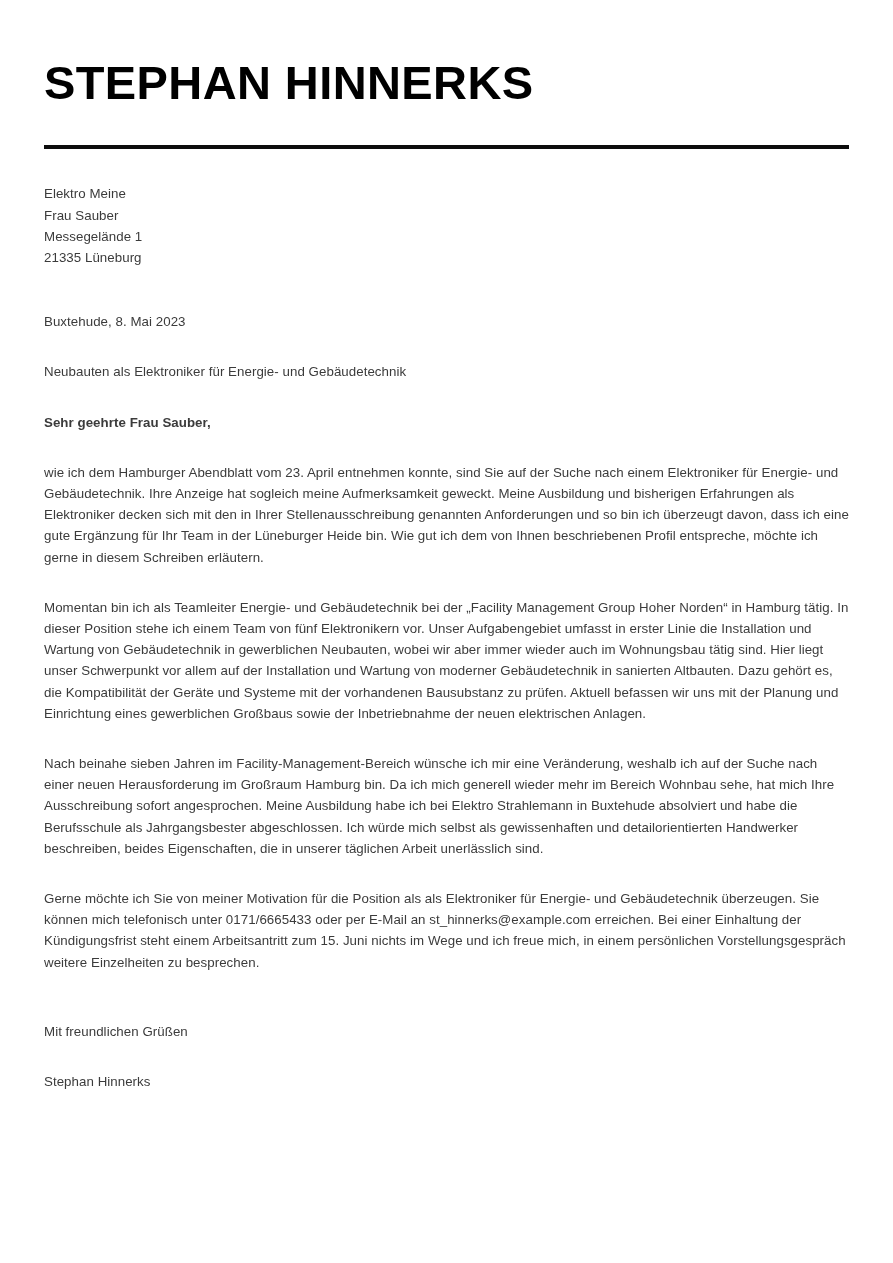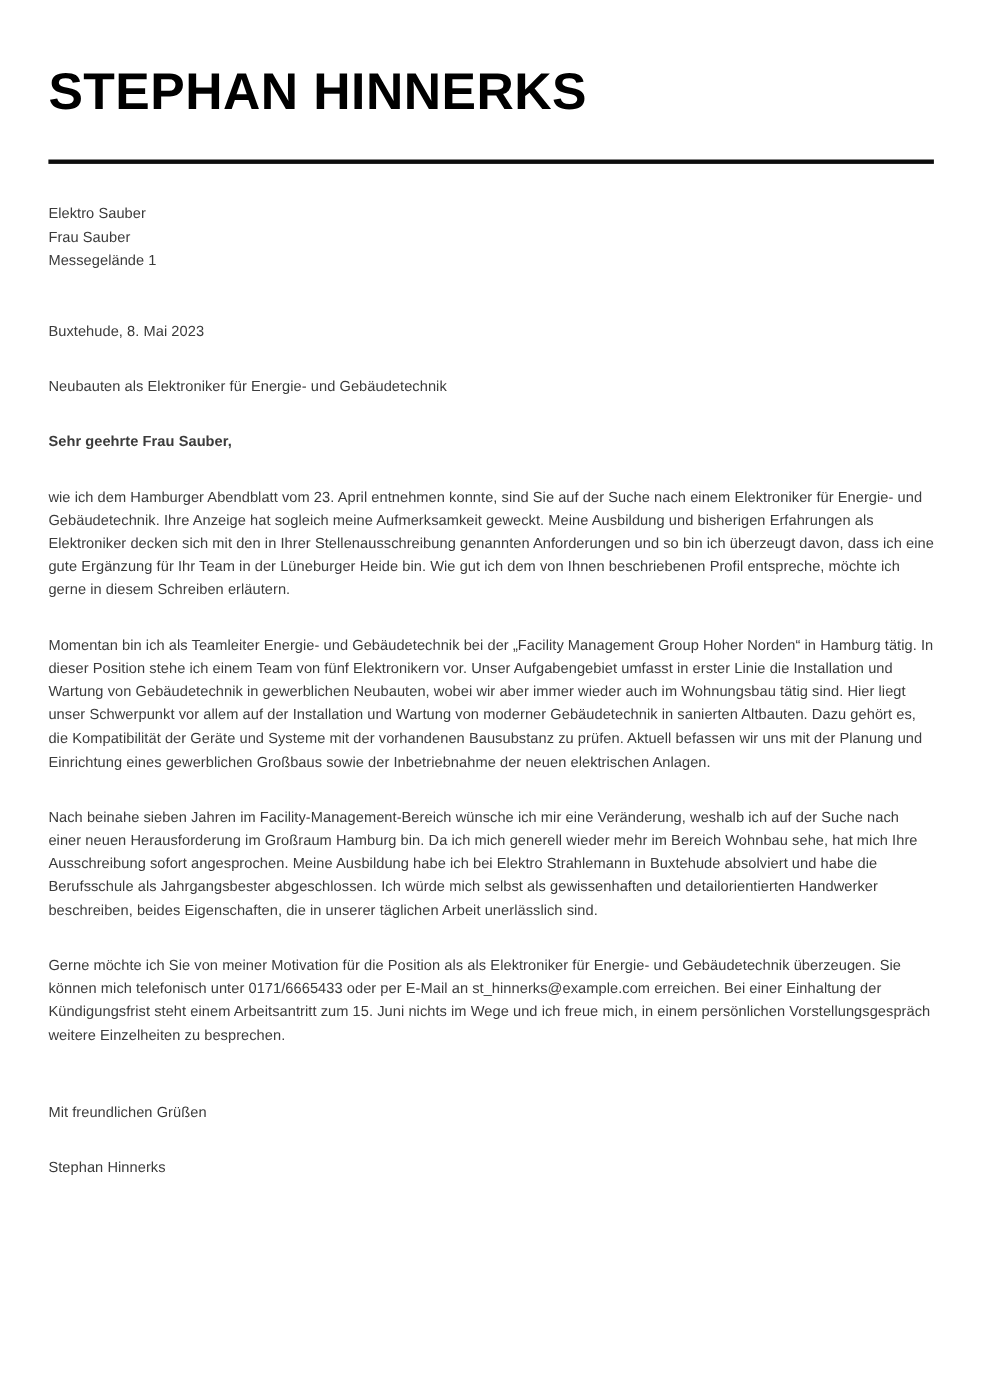--- a/index.html
+++ b/index.html
@@ -94,23 +94,24 @@
   <div class="content">
 
     <div class="letter-header">
       <h1 class="name-title">STEPHAN HINNERKS</h1>
       <div class="header-rule"></div>
     </div>
 
     <div class="body-area">
 
       <div class="address-block">
-        <span class="address-line">Elektro Sauber</span>
+        <span class="address-line">Elektro Meine</span>
         <span class="address-line">Frau Sauber</span>
         <span class="address-line">Messegelände 1</span>
+        <span class="address-line">21335 Lüneburg</span>
       </div>
 
       <div class="date-line">Buxtehude, 8. Mai 2023</div>
 
       <div class="subject-line">Neubauten als Elektroniker für Energie- und Gebäudetechnik</div>
 
       <div class="salutation">Sehr geehrte Frau Sauber,</div>
 
       <p class="para">wie ich dem Hamburger Abendblatt vom 23. April entnehmen konnte, sind Sie auf der Suche nach einem Elektroniker für Energie- und Gebäudetechnik. Ihre Anzeige hat sogleich meine Aufmerksamkeit geweckt. Meine Ausbildung und bisherigen Erfahrungen als Elektroniker decken sich mit den in Ihrer Stellenausschreibung genannten Anforderungen und so bin ich überzeugt davon, dass ich eine gute Ergänzung für Ihr Team in der Lüneburger Heide bin. Wie gut ich dem von Ihnen beschriebenen Profil entspreche, möchte ich gerne in diesem Schreiben erläutern.</p>
       <p class="para">Momentan bin ich als Teamleiter Energie- und Gebäudetechnik bei der  „Facility Management Group Hoher Norden“ in Hamburg tätig. In dieser Position stehe ich einem Team von fünf Elektronikern vor. Unser Aufgabengebiet umfasst in erster Linie die Installation und Wartung von Gebäudetechnik in gewerblichen Neubauten, wobei wir aber immer wieder auch im Wohnungsbau tätig sind. Hier liegt unser Schwerpunkt vor allem auf der Installation und Wartung von moderner Gebäudetechnik in sanierten Altbauten. Dazu gehört es, die Kompatibilität der Geräte und Systeme mit der vorhandenen Bausubstanz zu prüfen. Aktuell befassen wir uns mit der Planung und Einrichtung eines gewerblichen Großbaus sowie der Inbetriebnahme der neuen elektrischen Anlagen.</p>

